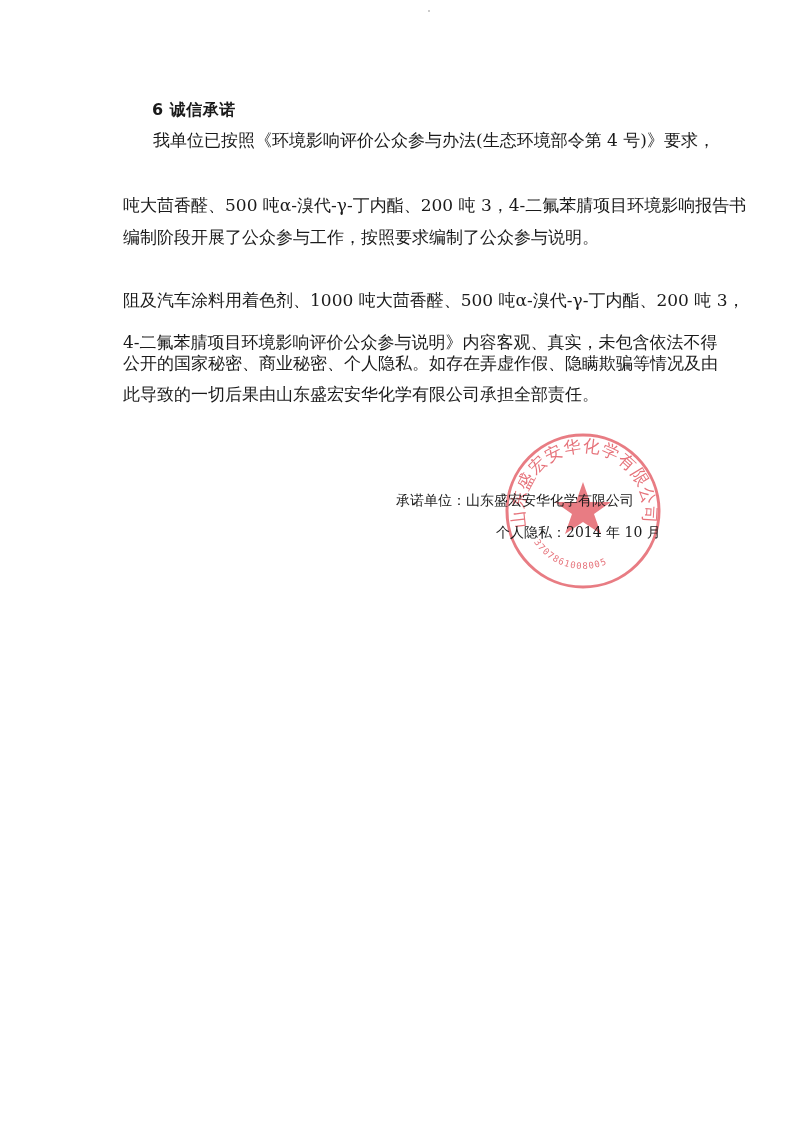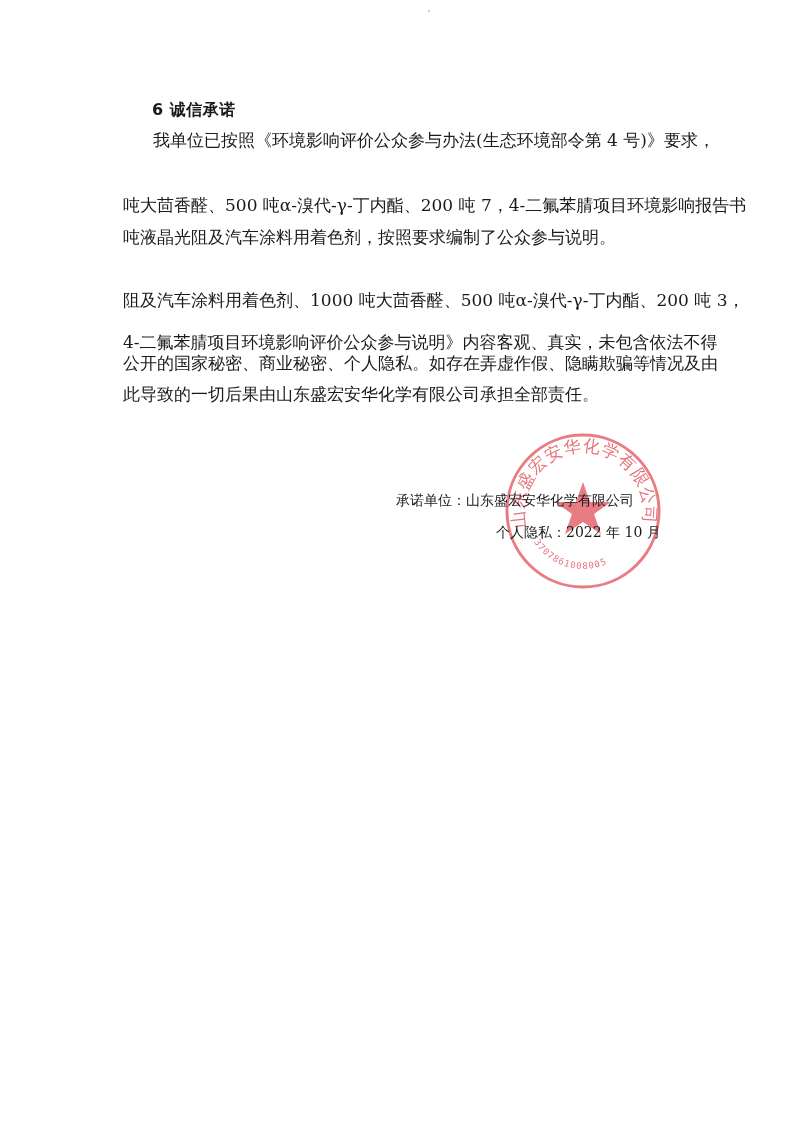--- a/index.html
+++ b/index.html
@@ -18,22 +18,22 @@
 </style>
 </head>
 <body>
 
 <div class="page">
   <div class="speck"></div>
 
   <div class="heading">6  诚信承诺</div>
 
   <div class="line first" style="top:130px">我单位已按照《环境影响评价公众参与办法(生态环境部令第 4 号)》要求，</div>
-  <div class="line" style="top:195px">吨大茴香醛、500 吨α-溴代-γ-丁内酯、200 吨 7，4-二氟苯腈项目环境影响报告书</div>
-  <div class="line last" style="top:227px">吨液晶光阻及汽车涂料用着色剂，按照要求编制了公众参与说明。</div>
+  <div class="line" style="top:195px">吨大茴香醛、500 吨α-溴代-γ-丁内酯、200 吨 3，4-二氟苯腈项目环境影响报告书</div>
+  <div class="line last" style="top:227px">编制阶段开展了公众参与工作，按照要求编制了公众参与说明。</div>
 
   <div class="line" style="top:290px">阻及汽车涂料用着色剂、1000 吨大茴香醛、500 吨α-溴代-γ-丁内酯、200 吨 3，</div>
   <div class="line" style="top:332px">4-二氟苯腈项目环境影响评价公众参与说明》内容客观、真实，未包含依法不得</div>
   <div class="line last" style="top:384px">此导致的一切后果由山东盛宏安华化学有限公司承担全部责任。</div>
   <div class="line" style="top:353px">公开的国家秘密、商业秘密、个人隐私。如存在弄虚作假、隐瞒欺骗等情况及由</div>
 
   <svg class="stamp" viewBox="0 0 158 158">
     <defs>
       <path id="arcTop" d="M 22 95 A 60 60 0 1 1 138 95"></path>
       <path id="arcBot" d="M 30 110 A 58 58 0 0 0 128 110"></path>
@@ -45,15 +45,15 @@
     <polygon points="79,50 86,70 107,70 90,82 97,102 79,90 61,102 68,82 51,70 72,70" fill="#e0505a" opacity="0.75"></polygon>
     <text font-size="9" fill="#e0505a" opacity="0.8" font-family="DejaVu Sans Mono, monospace" letter-spacing="1">
       <textPath href="#arcBot">3707861008005</textPath>
     </text>
   </svg>
 
   <div class="sign" style="left:396px; top:492px">
     <span>承诺单位：</span><span>山东盛宏安华化学有限公司</span>
   </div>
   <div class="sign" style="left:496px; top:524px">
-    <span>个人隐私：</span><span>2022 年 10 月</span>
+    <span>个人隐私：</span><span>2014 年 10 月</span>
   </div>
 </div>
 
 </body></html>

